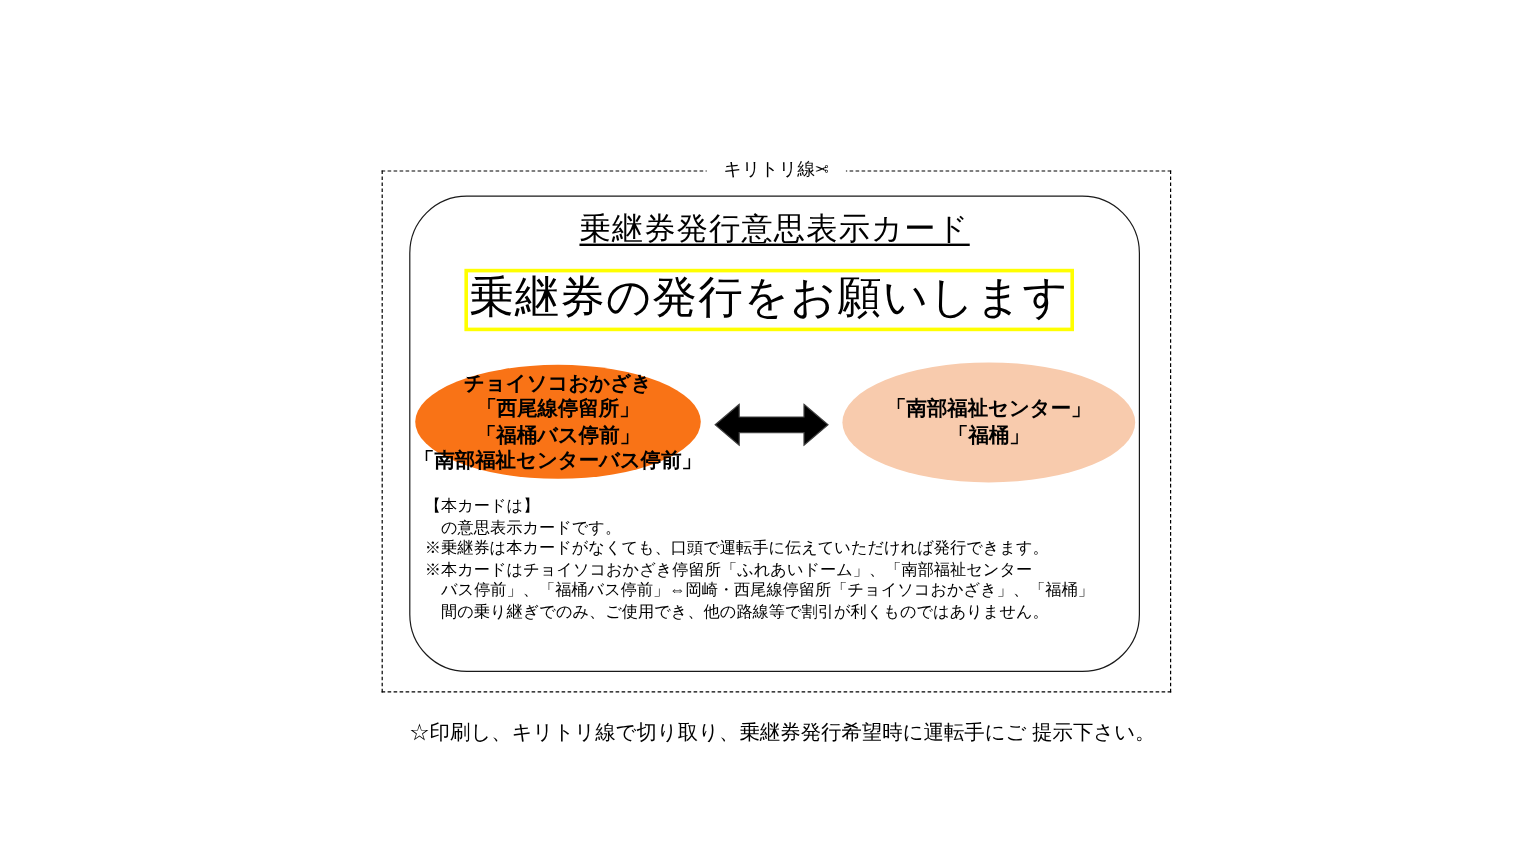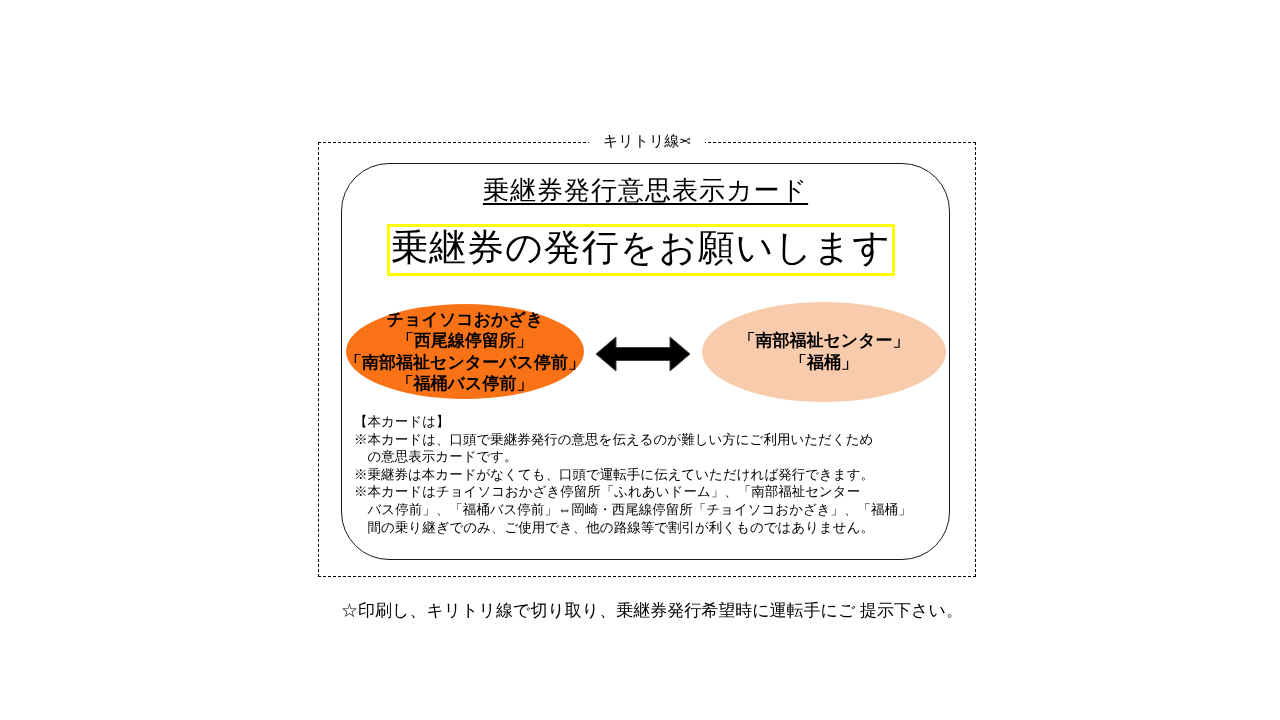--- a/index.html
+++ b/index.html
@@ -65,41 +65,40 @@
       </div>
 
       <div class="main-box">
         <span>乗継券の発行をお願いします</span>
       </div>
 
       <div class="ellipse ellipse-left" style="background-color: #f97316;">
         <div class="ellipse-text">
           <div>チョイソコおかざき</div>
           <div>「西尾線停留所」</div>
+          <div>「福桶バス停前」</div>
           <div>「南部福祉センターバス停前」</div>
-          <div>「福桶バス停前」</div>
         </div>
       </div>
 
       <div class="arrow-wrap">
         <svg width="96" height="36" viewBox="0 0 96 36" xmlns="http://www.w3.org/2000/svg">
           <polygon points="1,18 21,1 21,11.5 75,11.5 75,1 95,18 75,35 75,24.5 21,24.5 21,35" fill="#000000" stroke="#404040" stroke-width="1"></polygon>
         </svg>
       </div>
 
       <div class="ellipse ellipse-right" style="background-color: rgb(248, 203, 173);">
         <div class="ellipse-text">
           <div>「南部福祉センター」</div>
           <div>「福桶」</div>
         </div>
       </div>
 
       <div class="notes">
         <div>【本カードは】</div>
-        <div>※本カードは、口頭で乗継券発行の意思を伝えるのが難しい方にご利用いただくため</div>
         <div>　の意思表示カードです。</div>
         <div>※乗継券は本カードがなくても、口頭で運転手に伝えていただければ発行できます。</div>
         <div>※本カードはチョイソコおかざき停留所「ふれあいドーム」、「南部福祉センター</div>
         <div>　バス停前」、「福桶バス停前」⇔岡崎・西尾線停留所「チョイソコおかざき」、「福桶」</div>
         <div>　間の乗り継ぎでのみ、ご使用でき、他の路線等で割引が利くものではありません。</div>
       </div>
 
     </div>
   </div>
 

